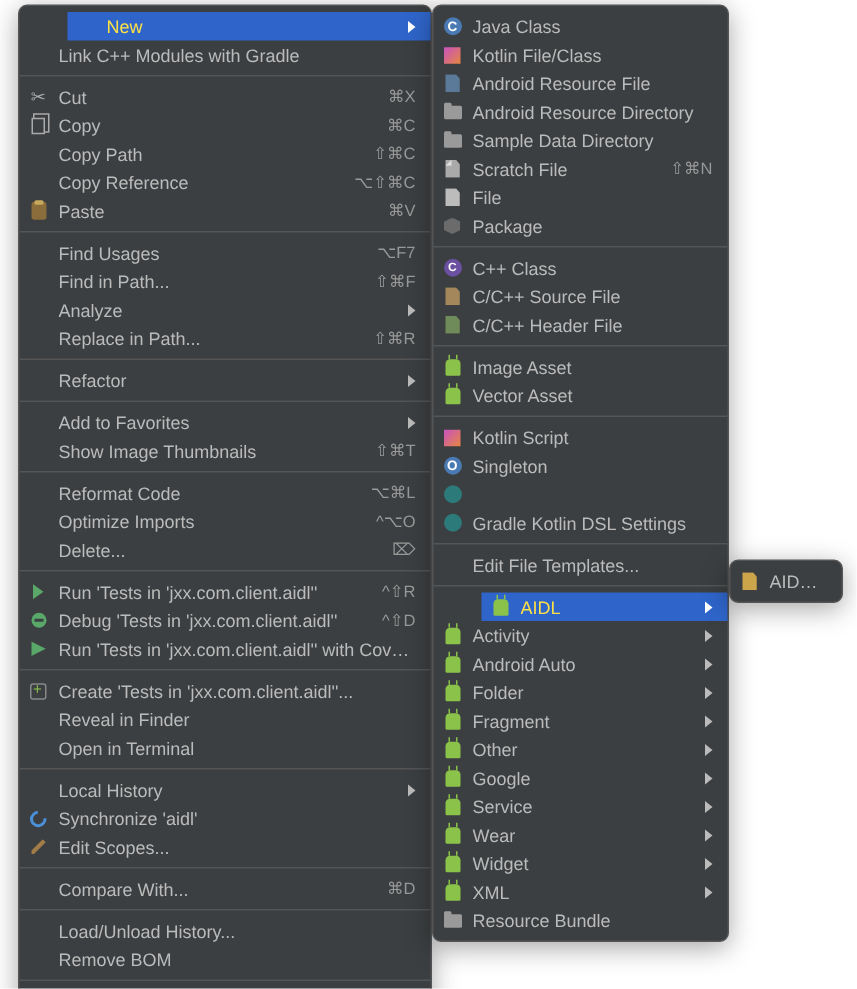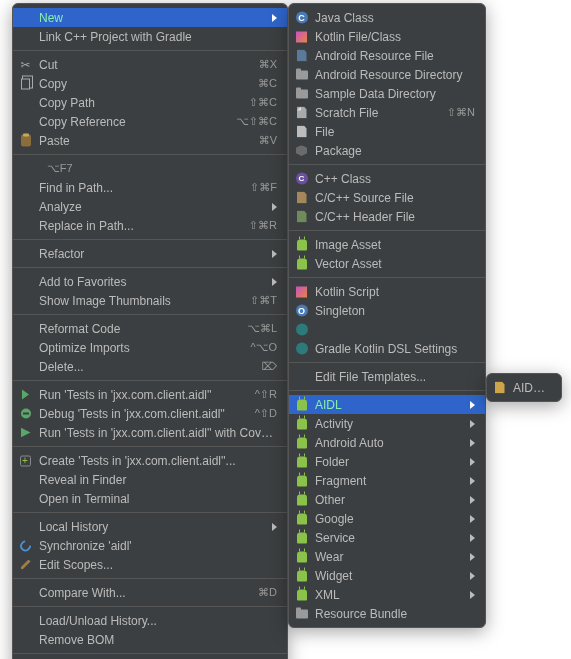--- a/index.html
+++ b/index.html
@@ -25,21 +25,21 @@
   .menu.tertiary { left: 486px; top: 373px; width: 76px; }
   .item {
     display: flex;
     align-items: center;
     height: 19px;
     padding: 0 10px 0 26px;
     position: relative;
     white-space: nowrap;
     color: #bbbbbb;
   }
-  .item.highlight { background: #2f65ca; color: #86efac; }
+  .item.highlight { background: #2f65ca; color: #fde047; margin-left: 32px; }
   .item .label { flex: 1; overflow: hidden; text-overflow: ellipsis; }
   .item .shortcut { color: #999; font-size: 11px; margin-left: 8px; }
   .item .icon {
     position: absolute;
     left: 5px; top: 50%; transform: translateY(-50%);
     width: 15px; height: 15px;
     display: flex; align-items: center; justify-content: center;
   }
   .item .sub {
     margin-left: 6px;
@@ -83,21 +83,21 @@
 </style>
 </head>
 <body>
 
 <div class="menu primary" id="menu-primary">
     <div class="item highlight">
       <span class="label">New</span>
       <span class="sub"></span>
     </div>
     <div class="item">
-      <span class="label">Link C++ Project with Gradle</span>
+      <span class="label">Link C++ Modules with Gradle</span>
     </div>
     <div class="sep"></div>
     <div class="item">
       <span class="icon">
         <span class="" style="color: rgb(170, 170, 170);">✂</span>
       </span>
       <span class="label">Cut</span>
       <span class="shortcut">⌘X</span>
     </div>
     <div class="item">
@@ -117,20 +117,21 @@
     </div>
     <div class="item">
       <span class="icon">
         <span class="i-paste"></span>
       </span>
       <span class="label">Paste</span>
       <span class="shortcut">⌘V</span>
     </div>
     <div class="sep"></div>
     <div class="item">
+      <span class="label">Find Usages</span>
       <span class="shortcut">⌥F7</span>
     </div>
     <div class="item">
       <span class="label">Find in Path...</span>
       <span class="shortcut">⇧⌘F</span>
     </div>
     <div class="item">
       <span class="label">Analyze</span>
       <span class="sub"></span>
     </div>

